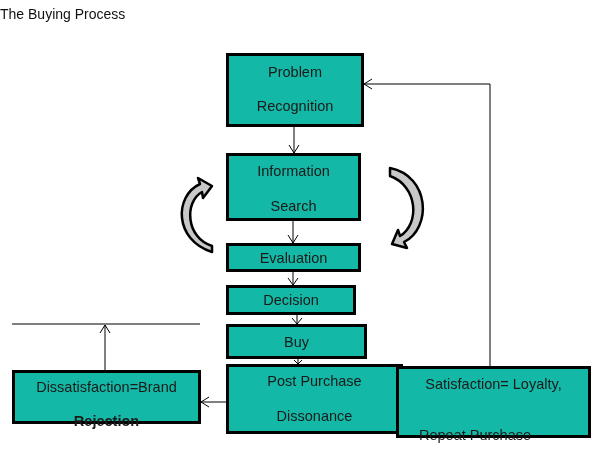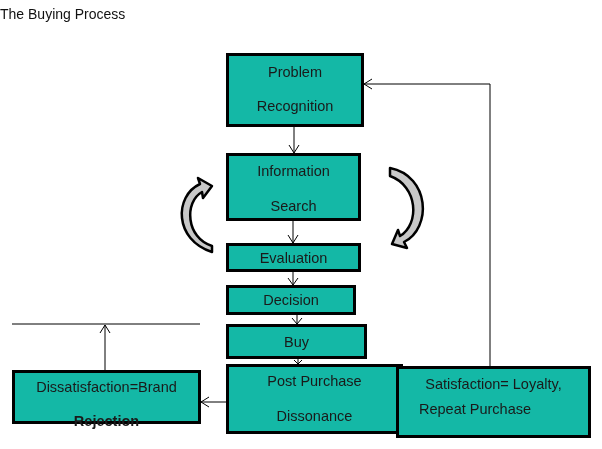--- a/index.html
+++ b/index.html
@@ -134,14 +134,14 @@
   <div class="line" style="top:41px;">Dissonance</div>
 </div>
 
 <div class="box" style="left:12px; top:370px; width:189px; height:54px;">
   <div class="line" style="top:6px;">Dissatisfaction=Brand</div>
   <div class="line" style="top:40px;font-weight:bold;">Rejection</div>
 </div>
 
 <div class="box" style="left:396px; top:366px; width:195px; height:72px;">
   <div class="line" style="top:7px; ">Satisfaction= Loyalty,</div>
-  <div class="line" style="top:32px; text-align:left; padding-left:20px;">Repeat Purchase</div>
+  <div class="line" style="top:58px; text-align:left; padding-left:20px;">Repeat Purchase</div>
 </div>
 
 </body></html>

